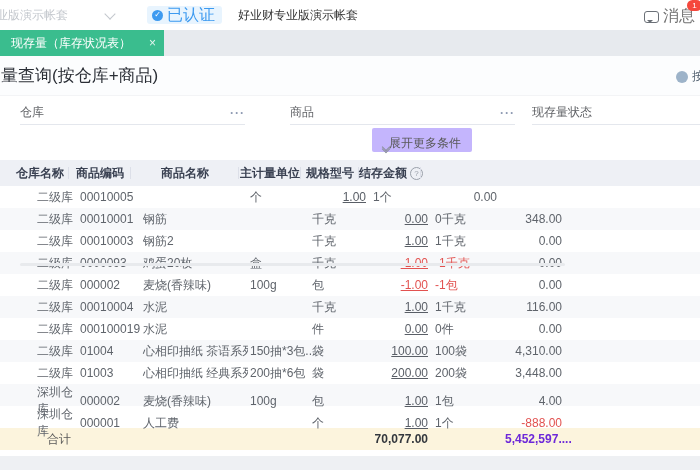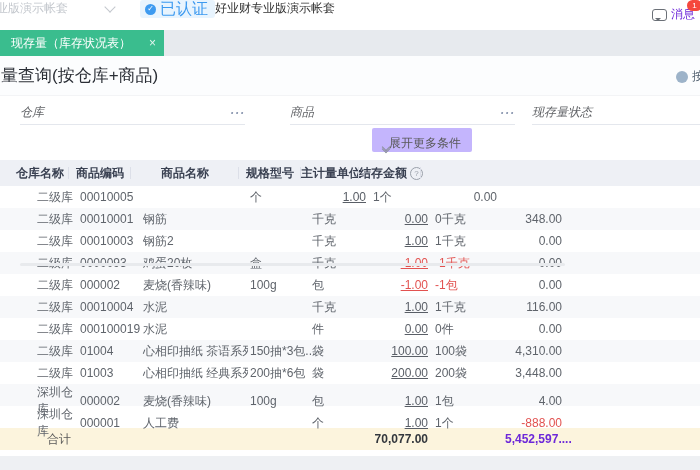--- a/index.html
+++ b/index.html
@@ -2,51 +2,51 @@
 <html><head>
 <meta charset="utf-8">
 <style>
   html,body{margin:0;padding:0;}
   body{
     width:700px;height:470px;position:relative;overflow:hidden;background:#fff;
     font-family:"Liberation Sans","DejaVu Sans",sans-serif;
     -webkit-font-smoothing:antialiased;
   }
   
-  .topbar{position:absolute;top:0;left:0;width:700px;height:30px;background:#fff;display:flex;align-items:flex-start;}
+  .topbar{position:absolute;top:0;left:0;width:700px;height:30px;background:#fff;display:flex;align-items:center;gap:7px;}
   .account{margin-left:-4px;width:120px;display:flex;align-items:center;justify-content:space-between;
     color:#c3c7cd;font-size:12px;cursor:pointer;}
   .chev-down{width:7px;height:7px;border-right:1px solid #c3c7cd;border-bottom:1px solid #c3c7cd;
     transform:rotate(45deg);margin-right:2px;margin-top:-3px;}
   .verified{margin-left:24px;height:18px;background:#e8f4fe;border-radius:3px;display:flex;align-items:center;
     padding:0 7px 0 5px;gap:4px;}
   .verified .vdot{width:11px;height:11px;border-radius:50%;background:#3d9af0;color:#fff;font-size:8px;
     display:flex;align-items:center;justify-content:center;line-height:1;}
   .verified .vtxt{color:#3d9af0;font-size:16px;}
-  .company{margin-left:0;color:#333;font-size:12px;}
+  .company{margin-left:9px;color:#333;font-size:12px;}
   .messages{position:absolute;right:5px;top:6px;display:flex;align-items:center;gap:4px;cursor:pointer;}
   .bubble{position:relative;width:13px;height:10px;border:1px solid #6b7077;border-radius:3px;}
   .bubble:after{content:"";position:absolute;left:2px;bottom:-4px;width:0;height:0;
     border:3px solid transparent;border-top-color:#6b7077;}
-  .messages .mtxt{color:#6d28d9;font-size:12px;}
+  .messages .mtxt{color:#737373;font-size:16px;}
   .msg-badge{position:absolute;top:-6px;right:-7px;min-width:11px;height:11px;border-radius:6px;background:#f5483d;
     color:#fff;font-size:8px;display:flex;align-items:center;justify-content:center;padding:0 2px;}
   
   .tabbar{position:absolute;top:30px;left:0;width:700px;height:26px;background:#e7eaee;}
   .tab{position:absolute;left:0;top:0;width:164px;height:26px;background:#3abd8e;color:#fff;font-size:12px;
     display:flex;align-items:center;padding:0 8px 0 11px;box-sizing:border-box;cursor:pointer;}
   .tab .ttxt{flex:1;white-space:nowrap;overflow:hidden;}
   .tab .tclose{color:rgba(255,255,255,.85);font-size:12px;margin-left:4px;cursor:pointer;}
   
   .titlebar{position:absolute;top:56px;left:0;width:700px;height:40px;background:#fcfdfe;border-bottom:1px solid #f3f4f6;box-sizing:border-box;}
   .page-title{position:absolute;left:1px;top:0;height:40px;line-height:40px;font-size:17px;font-weight:500;color:#2b2f36;white-space:nowrap;}
   .corner-link{position:absolute;left:676px;top:12px;display:flex;align-items:center;gap:4px;color:#51606f;font-size:12px;cursor:pointer;white-space:nowrap;}
   .corner-ic{width:12px;height:12px;border-radius:50%;background:#9db3c9;flex:0 0 auto;}
   
-  .filters{position:absolute;top:96px;left:0;width:700px;height:32px;background:#fff;font-style:italic;}
+  .filters{position:absolute;top:96px;left:0;width:700px;height:32px;background:#fff;}
   .ffield{position:absolute;top:5px;height:23px;border-bottom:1px solid #e4e7ed;display:flex;align-items:center;
     justify-content:space-between;font-size:12px;color:#606266;cursor:text;}
   .ffield .fdots{color:#8f9bb3;font-weight:bold;letter-spacing:1px;font-size:12px;cursor:pointer;}
   .f1{left:20px;width:225px;}
   .f2{left:290px;width:225px;}
   .f3{left:532px;width:225px;}
   
   .expand-btn{position:absolute;left:372px;top:128px;height:24px;padding:0 11px;background:#c4b5fd;border:none;
     border-radius:2px;color:#595959;font-size:12px;display:flex;align-items:flex-end;gap:0;cursor:pointer;}
   .chev2{display:flex;flex-direction:column;align-items:center;margin-top:-2px;}
@@ -134,22 +134,22 @@
       <i></i>
     </span>
   <span>展开更多条件</span>
 </button>
 
 <div class="table">
   <div class="trow thead">
     <div class="hc">仓库名称</div>
     <div class="hc">商品编码</div>
     <div class="hc">商品名称</div>
+    <div class="hc">主计量单位</div>
     <div class="hc">规格型号</div>
-    <div class="hc">主计量单位</div>
     <div class="hc">
       <span>结存金额</span><span class="help-ic">?</span>
     </div>
     <div></div>
   </div>
 
   <div>
       <div class="trow">
     <div class="c-warehouse">二级库</div>
     <div class="c-code">00010005</div>

